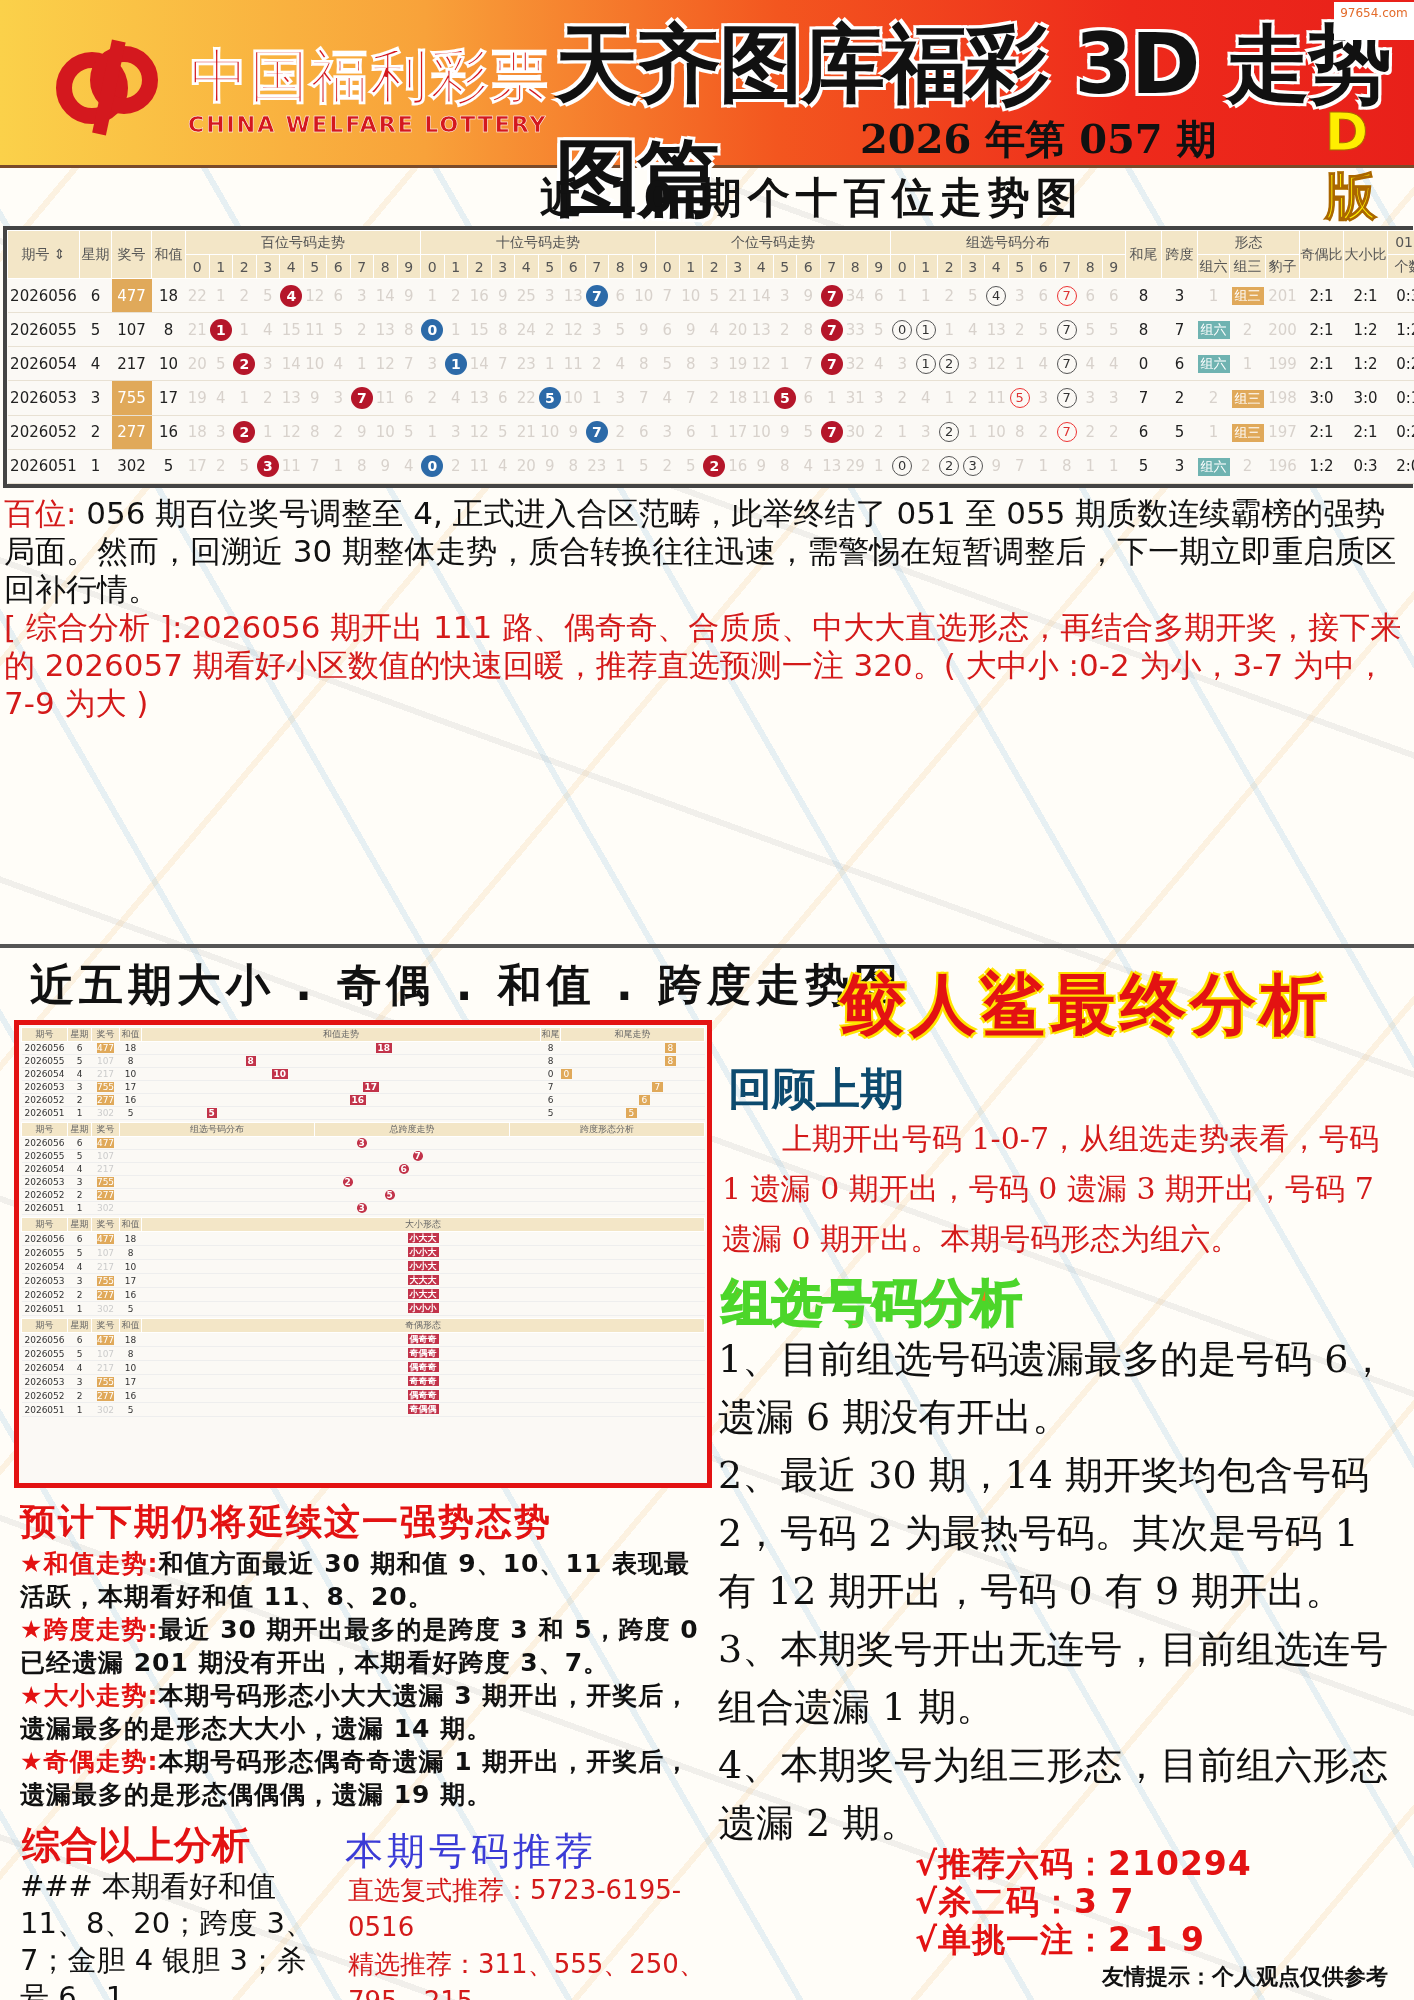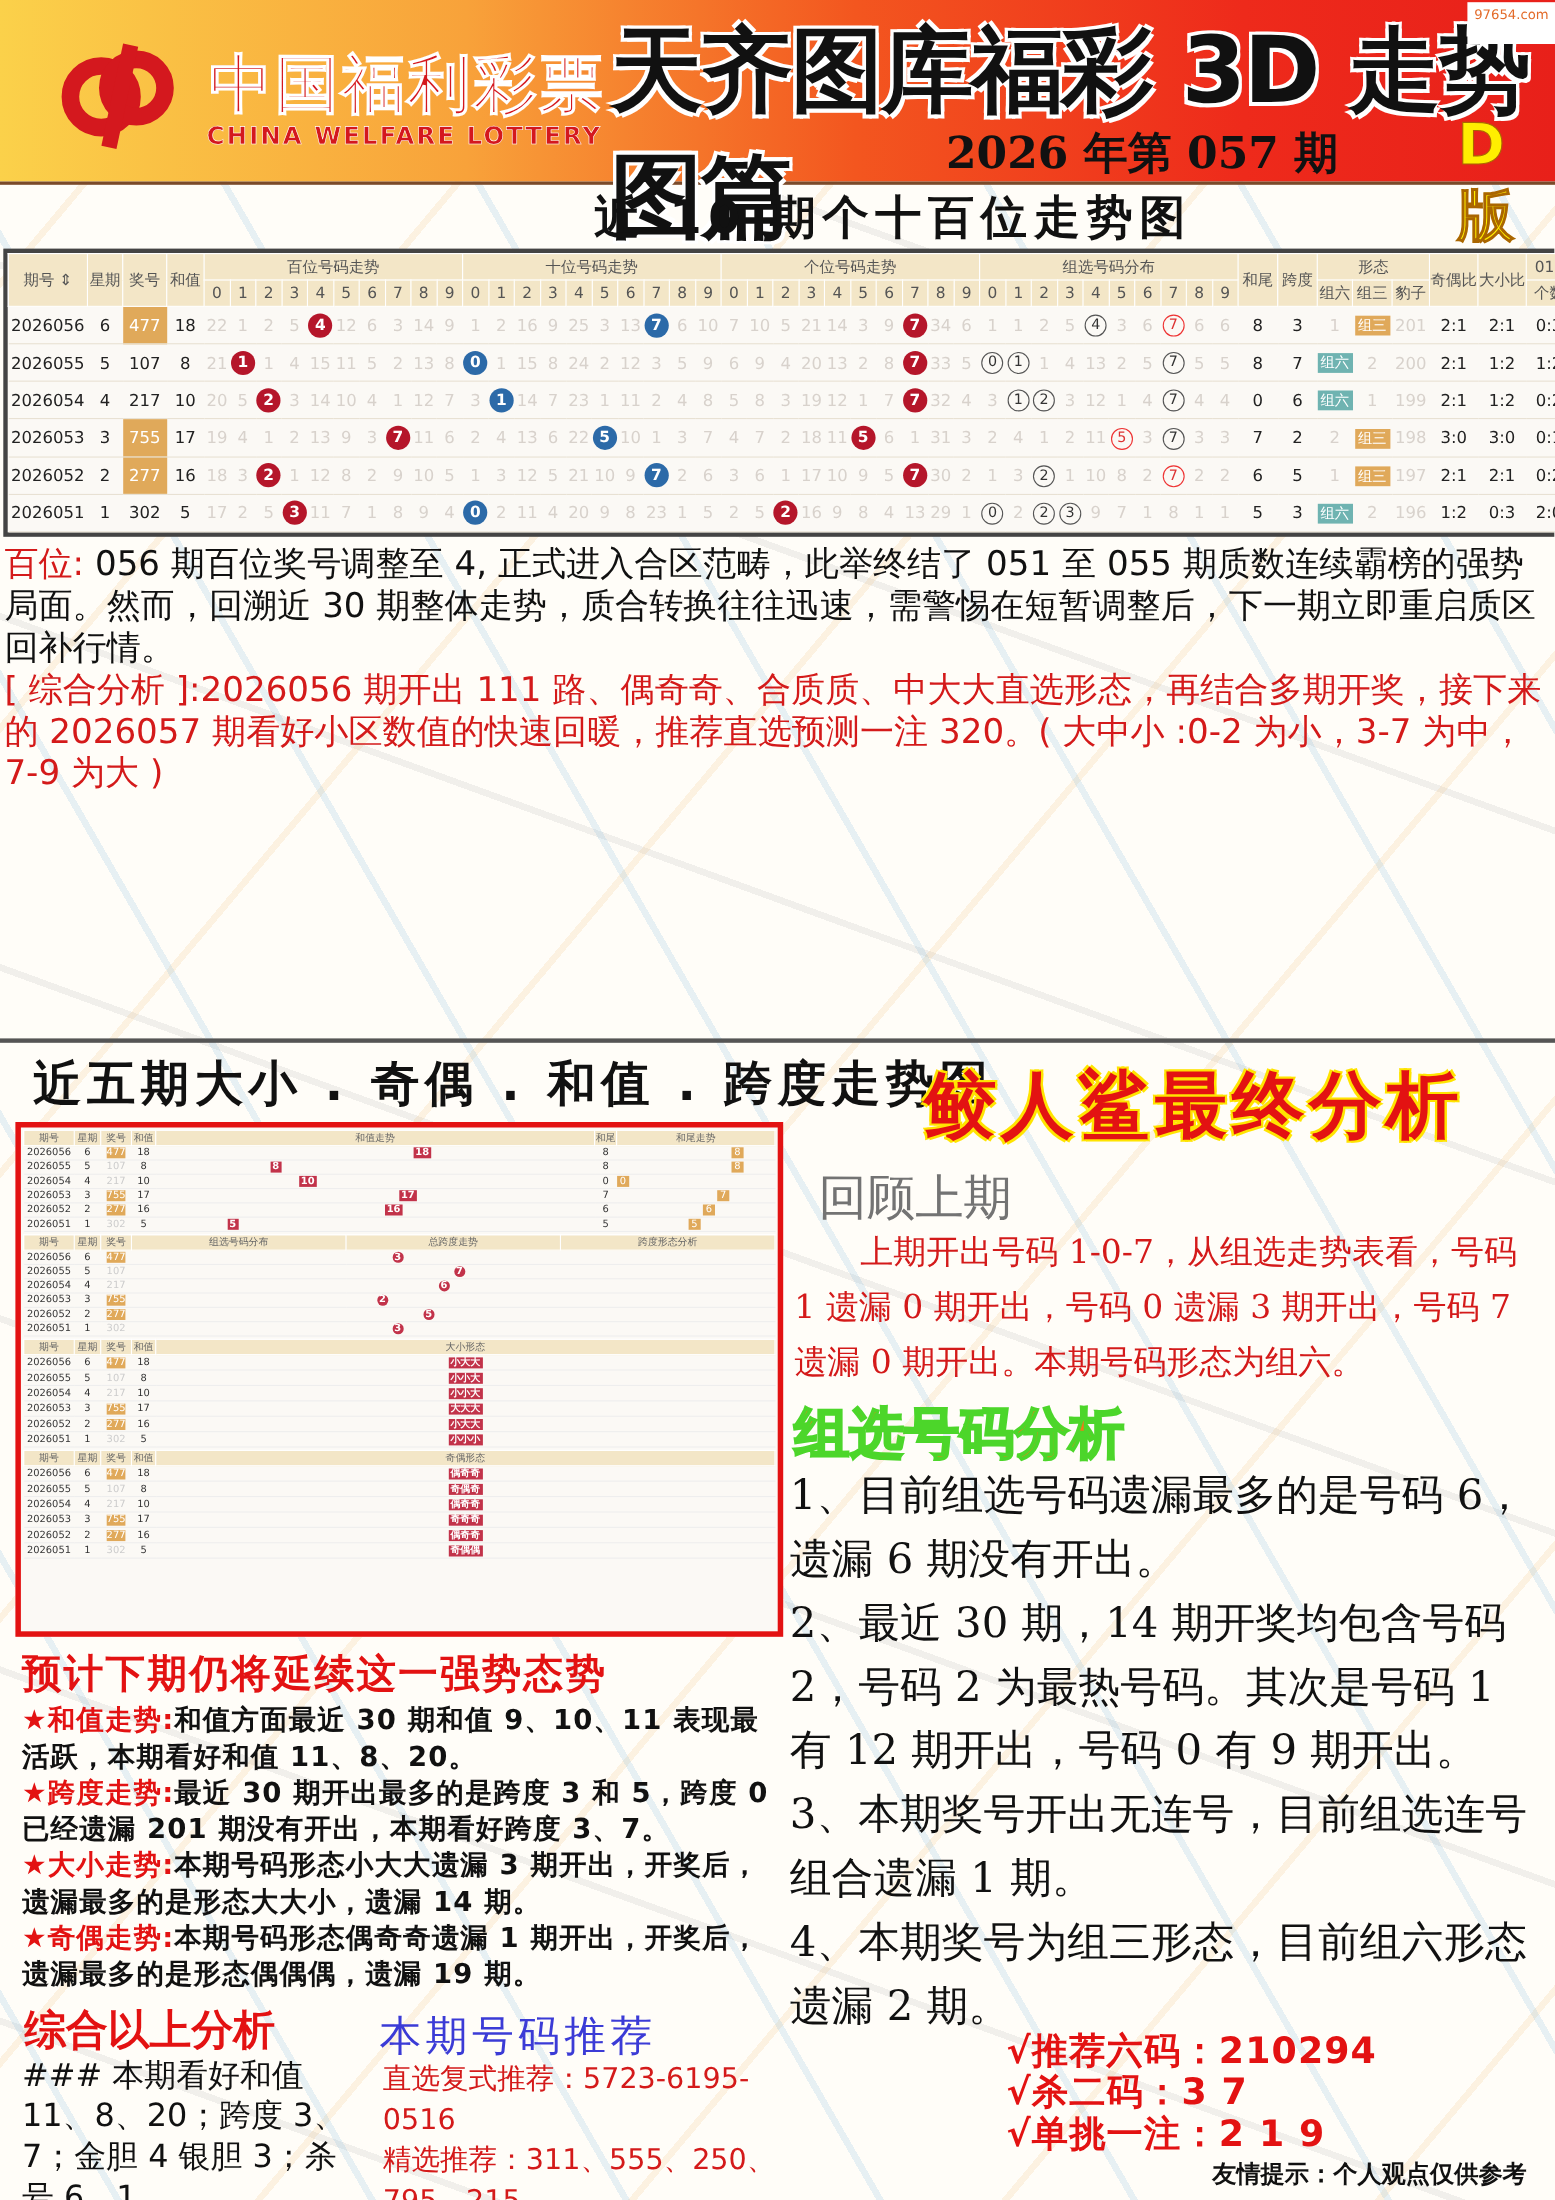--- a/index.html
+++ b/index.html
@@ -51,21 +51,21 @@
 .mini .mo{background:#e0a95a;color:#fff}
 .expert{position:absolute;left:20px;top:1498px;width:690px}
 .expert .h{color:#e31212;font-size:36px;font-weight:bold;letter-spacing:2px}
 .expert p{font-size:25px;font-weight:bold;line-height:33px;letter-spacing:1px}
 .expert .lbl{color:#e31212}
 .sum-title{position:absolute;left:22px;top:1820px;font-size:38px;font-weight:bold;color:#e31212;font-family:"DejaVu Serif",serif}
 .sum-text{position:absolute;left:20px;top:1868px;width:310px;font-size:29px;line-height:37px}
 .pick-title{position:absolute;left:345px;top:1826px;font-size:38px;color:#3b3bd6;font-family:"DejaVu Serif",serif;letter-spacing:4px}
 .pick-text{position:absolute;left:348px;top:1872px;width:370px;font-size:26px;line-height:37px;color:#d41a1a}
 .shark-title{position:absolute;left:840px;top:960px;font-size:66px;font-weight:bold;color:#e31212;font-family:"DejaVu Serif",serif;text-shadow:2px 2px 0 #ffe400,-2px -2px 0 #ffe400,2px -2px 0 #ffe400,-2px 2px 0 #ffe400;letter-spacing:4px}
-.review-title{position:absolute;left:744px;top:1060px;font-size:44px;font-weight:normal;color:#737373}
+.review-title{position:absolute;left:728px;top:1060px;font-size:44px;font-weight:bold;color:#0c4a6e}
 .review-text{position:absolute;left:722px;top:1114px;width:680px;font-family:"DejaVu Serif",serif;font-size:30px;line-height:50px;color:#d41a1a;text-indent:2em}
 .group-title{position:absolute;left:722px;top:1270px;font-size:50px;font-weight:bold;color:#f07a18;-webkit-text-stroke:2px #4cd62a}
 .group-text{position:absolute;left:718px;top:1330px;width:690px;font-family:"DejaVu Serif",serif;font-size:38px;line-height:58px;color:#111}
 .final{position:absolute;left:915px;top:1845px;font-size:33px;font-weight:bold;color:#e31212;line-height:38px;letter-spacing:1px}
 .tip{position:absolute;left:1102px;top:1962px;font-size:22px;font-weight:bold;color:#111}
 </style>
 </head>
 <body>
 
 <div class="bg-confetti"></div>

